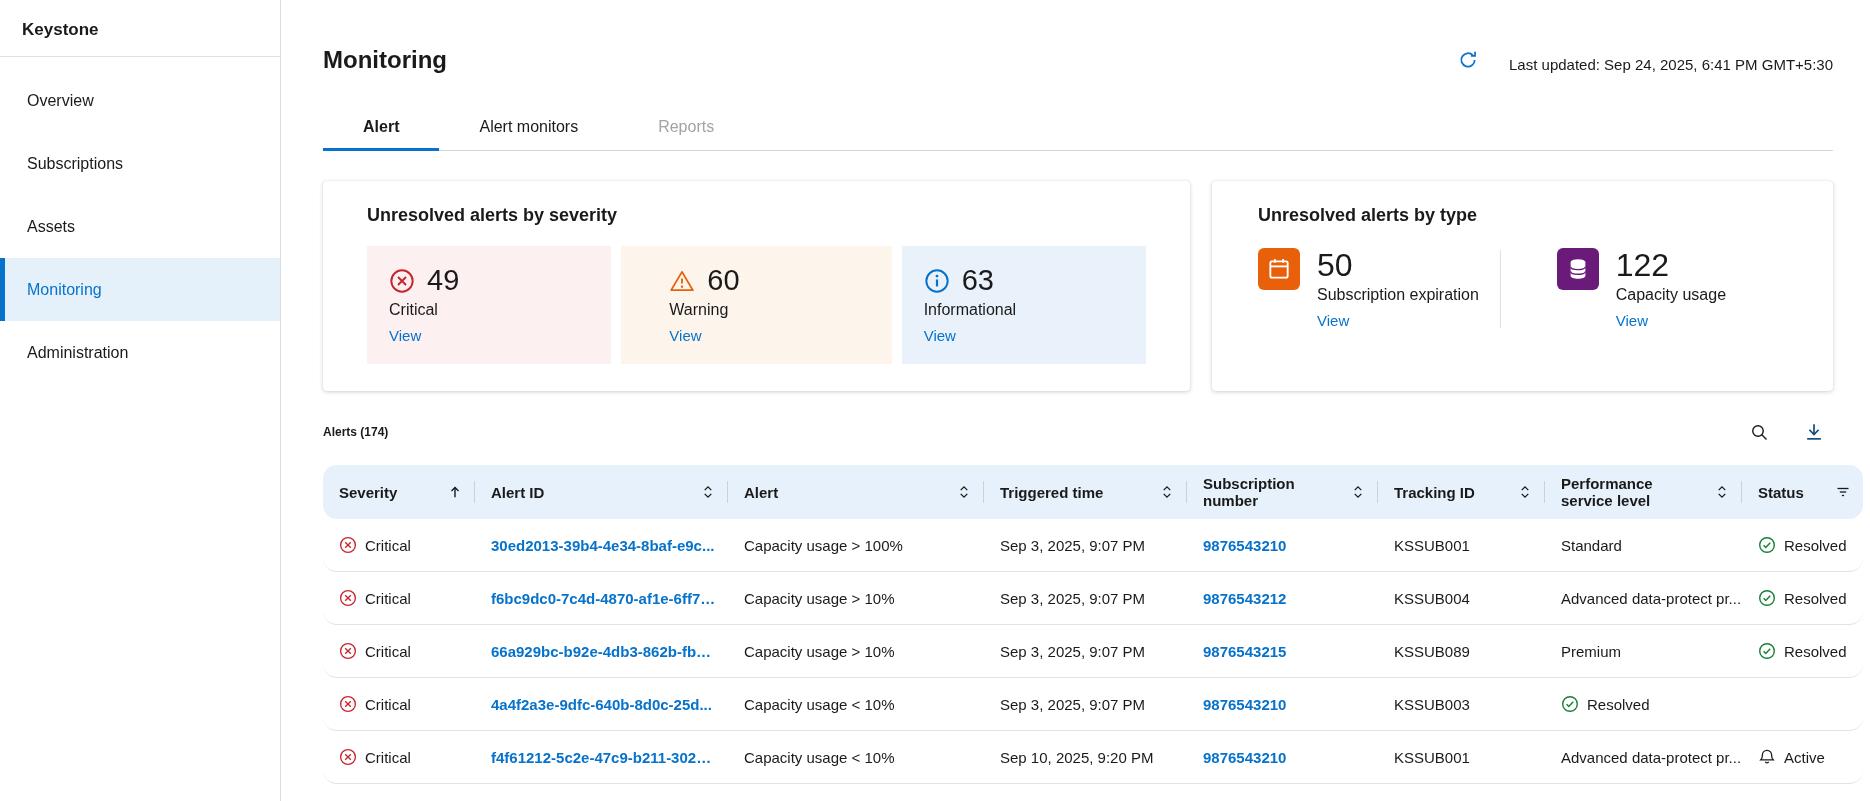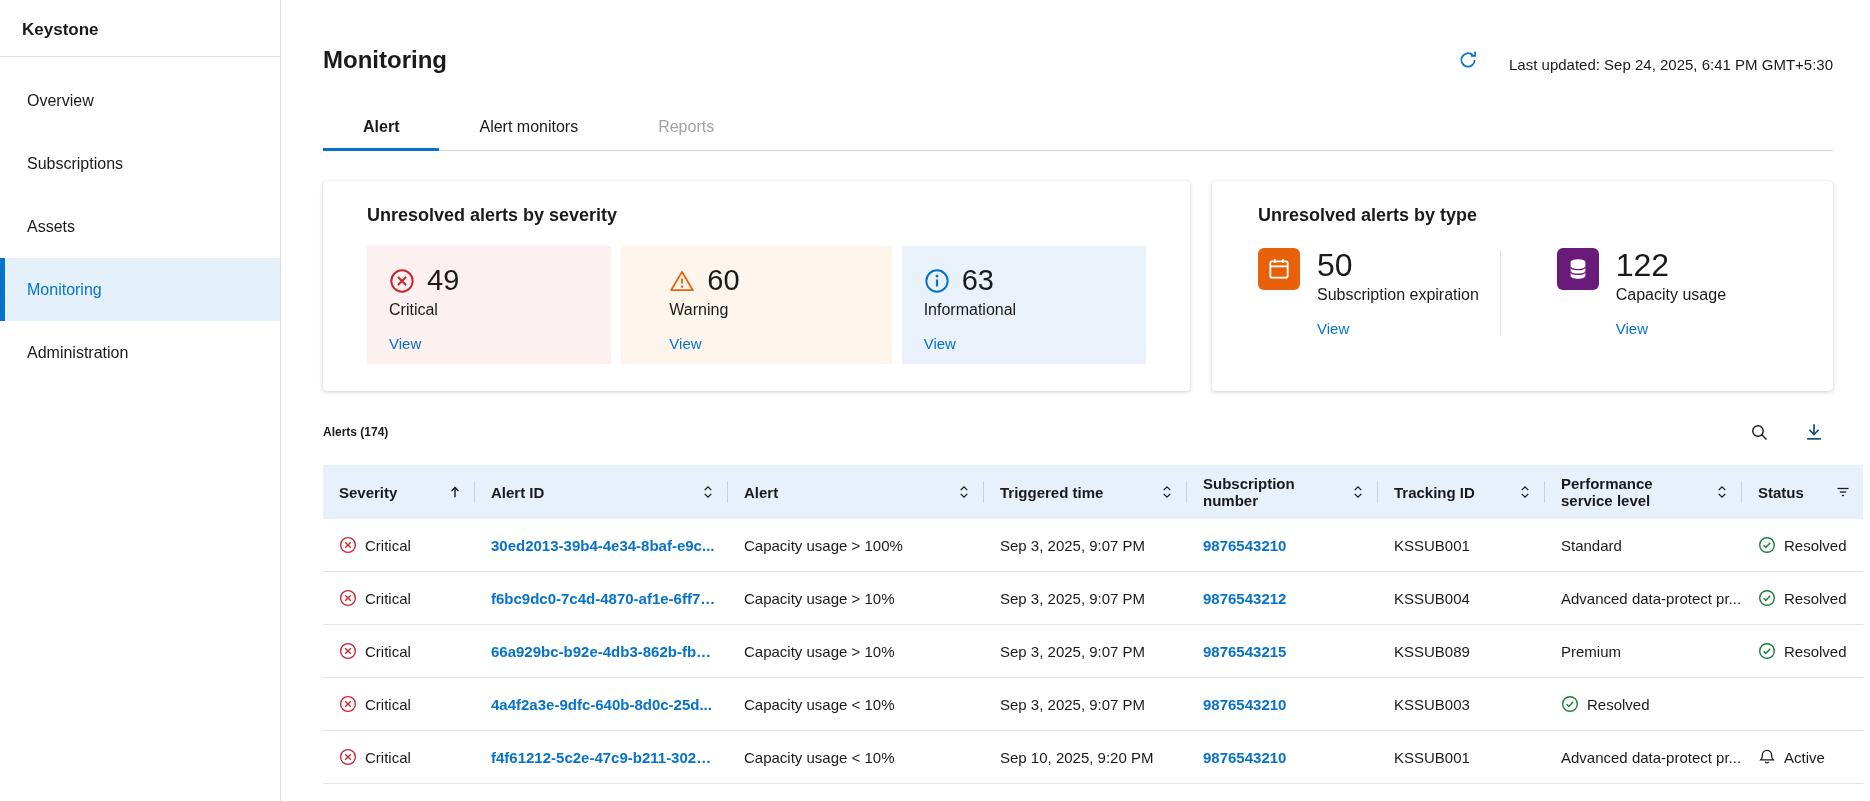--- a/index.html
+++ b/index.html
@@ -39,41 +39,41 @@
   .card-type { flex:1; padding:24px 46px; }
 
   .sev-blocks { display:flex; gap:10px; margin-top:20px; }
   .sev-block { flex:1; padding:18px 22px; height:118px; }
   .sev-block.critical { background:#fcf0f1; }
   .sev-block.warning { background:#fdf5ec;padding-left:48px; }
   .sev-block.info { background:#e9f2fb; }
   .sev-top { display:flex; align-items:center; gap:12px; }
   .sev-count { font-size:29px; font-weight:400; }
   .sev-label { font-size:16px; margin-top:4px; }
-  .view-link { display:inline-block; font-size:15px; color:#0672cb; text-decoration:none; margin-top:16px; cursor:pointer; }
+  .view-link { display:inline-block; font-size:15px; color:#0672cb; text-decoration:none; margin-top:8px; cursor:pointer; }
 
   .type-items { display:flex; margin-top:22px; }
   .type-item { display:flex; gap:17px; }
   .type-item.first { flex:1.05; }
   .type-item.second { flex:1; padding-left:56px; }
   .type-divider { width:1px; background:#e0e0e0; margin:2px 0; }
   .tile { width:42px; height:42px; border-radius:6px; display:flex; align-items:center; justify-content:center; flex-shrink:0; }
   .tile.calendar { background:#e8610a; }
   .tile.database { background:#6a1b7a; }
   .type-count { font-size:32px; font-weight:400; line-height:34px; }
   .type-label { font-size:16px; margin-top:4px; }
 
   
   .alerts-head { display:flex; justify-content:space-between; align-items:center; margin-top:28px; }
   .alerts-title { font-size:12px; font-weight:700; }
   .alerts-tools { display:flex; align-items:center; gap:30px; padding-right:6px; }
 
   .table { margin-top:20px; width:1540px; }
   .thead, .trow { display:grid;
-    grid-template-columns:152px 253px 256px 203px 191px 167px 197px minmax(0,1fr); }
+    grid-template-columns:152px 253px 256px 203px 191px 167px 197px minmax(0,1fr);border-radius:14px; }
   .thead { background:#e7f1fb; height:54px; }
   .th { display:flex; align-items:center; justify-content:space-between; gap:6px;
     padding:0 12px 0 16px; font-size:15px; font-weight:700; position:relative; line-height:17px; }
   .th:not(:last-child)::after { content:""; position:absolute; right:0; top:50%; transform:translateY(-50%);
     width:1px; height:22px; background:#c6d3df; }
   .trow { height:53px; border-bottom:1px solid #e3e3e3; background:#fff; }
   .td { display:flex; align-items:center; gap:8px; padding:0 12px 0 16px; font-size:15px;
     white-space:nowrap; overflow:hidden; }
   a.cell-link { color:#0672cb; font-weight:700; text-decoration:none; cursor:pointer; overflow:hidden; text-overflow:ellipsis; }
   a.num-link { color:#0672cb; font-weight:700; text-decoration:none; cursor:pointer; }

